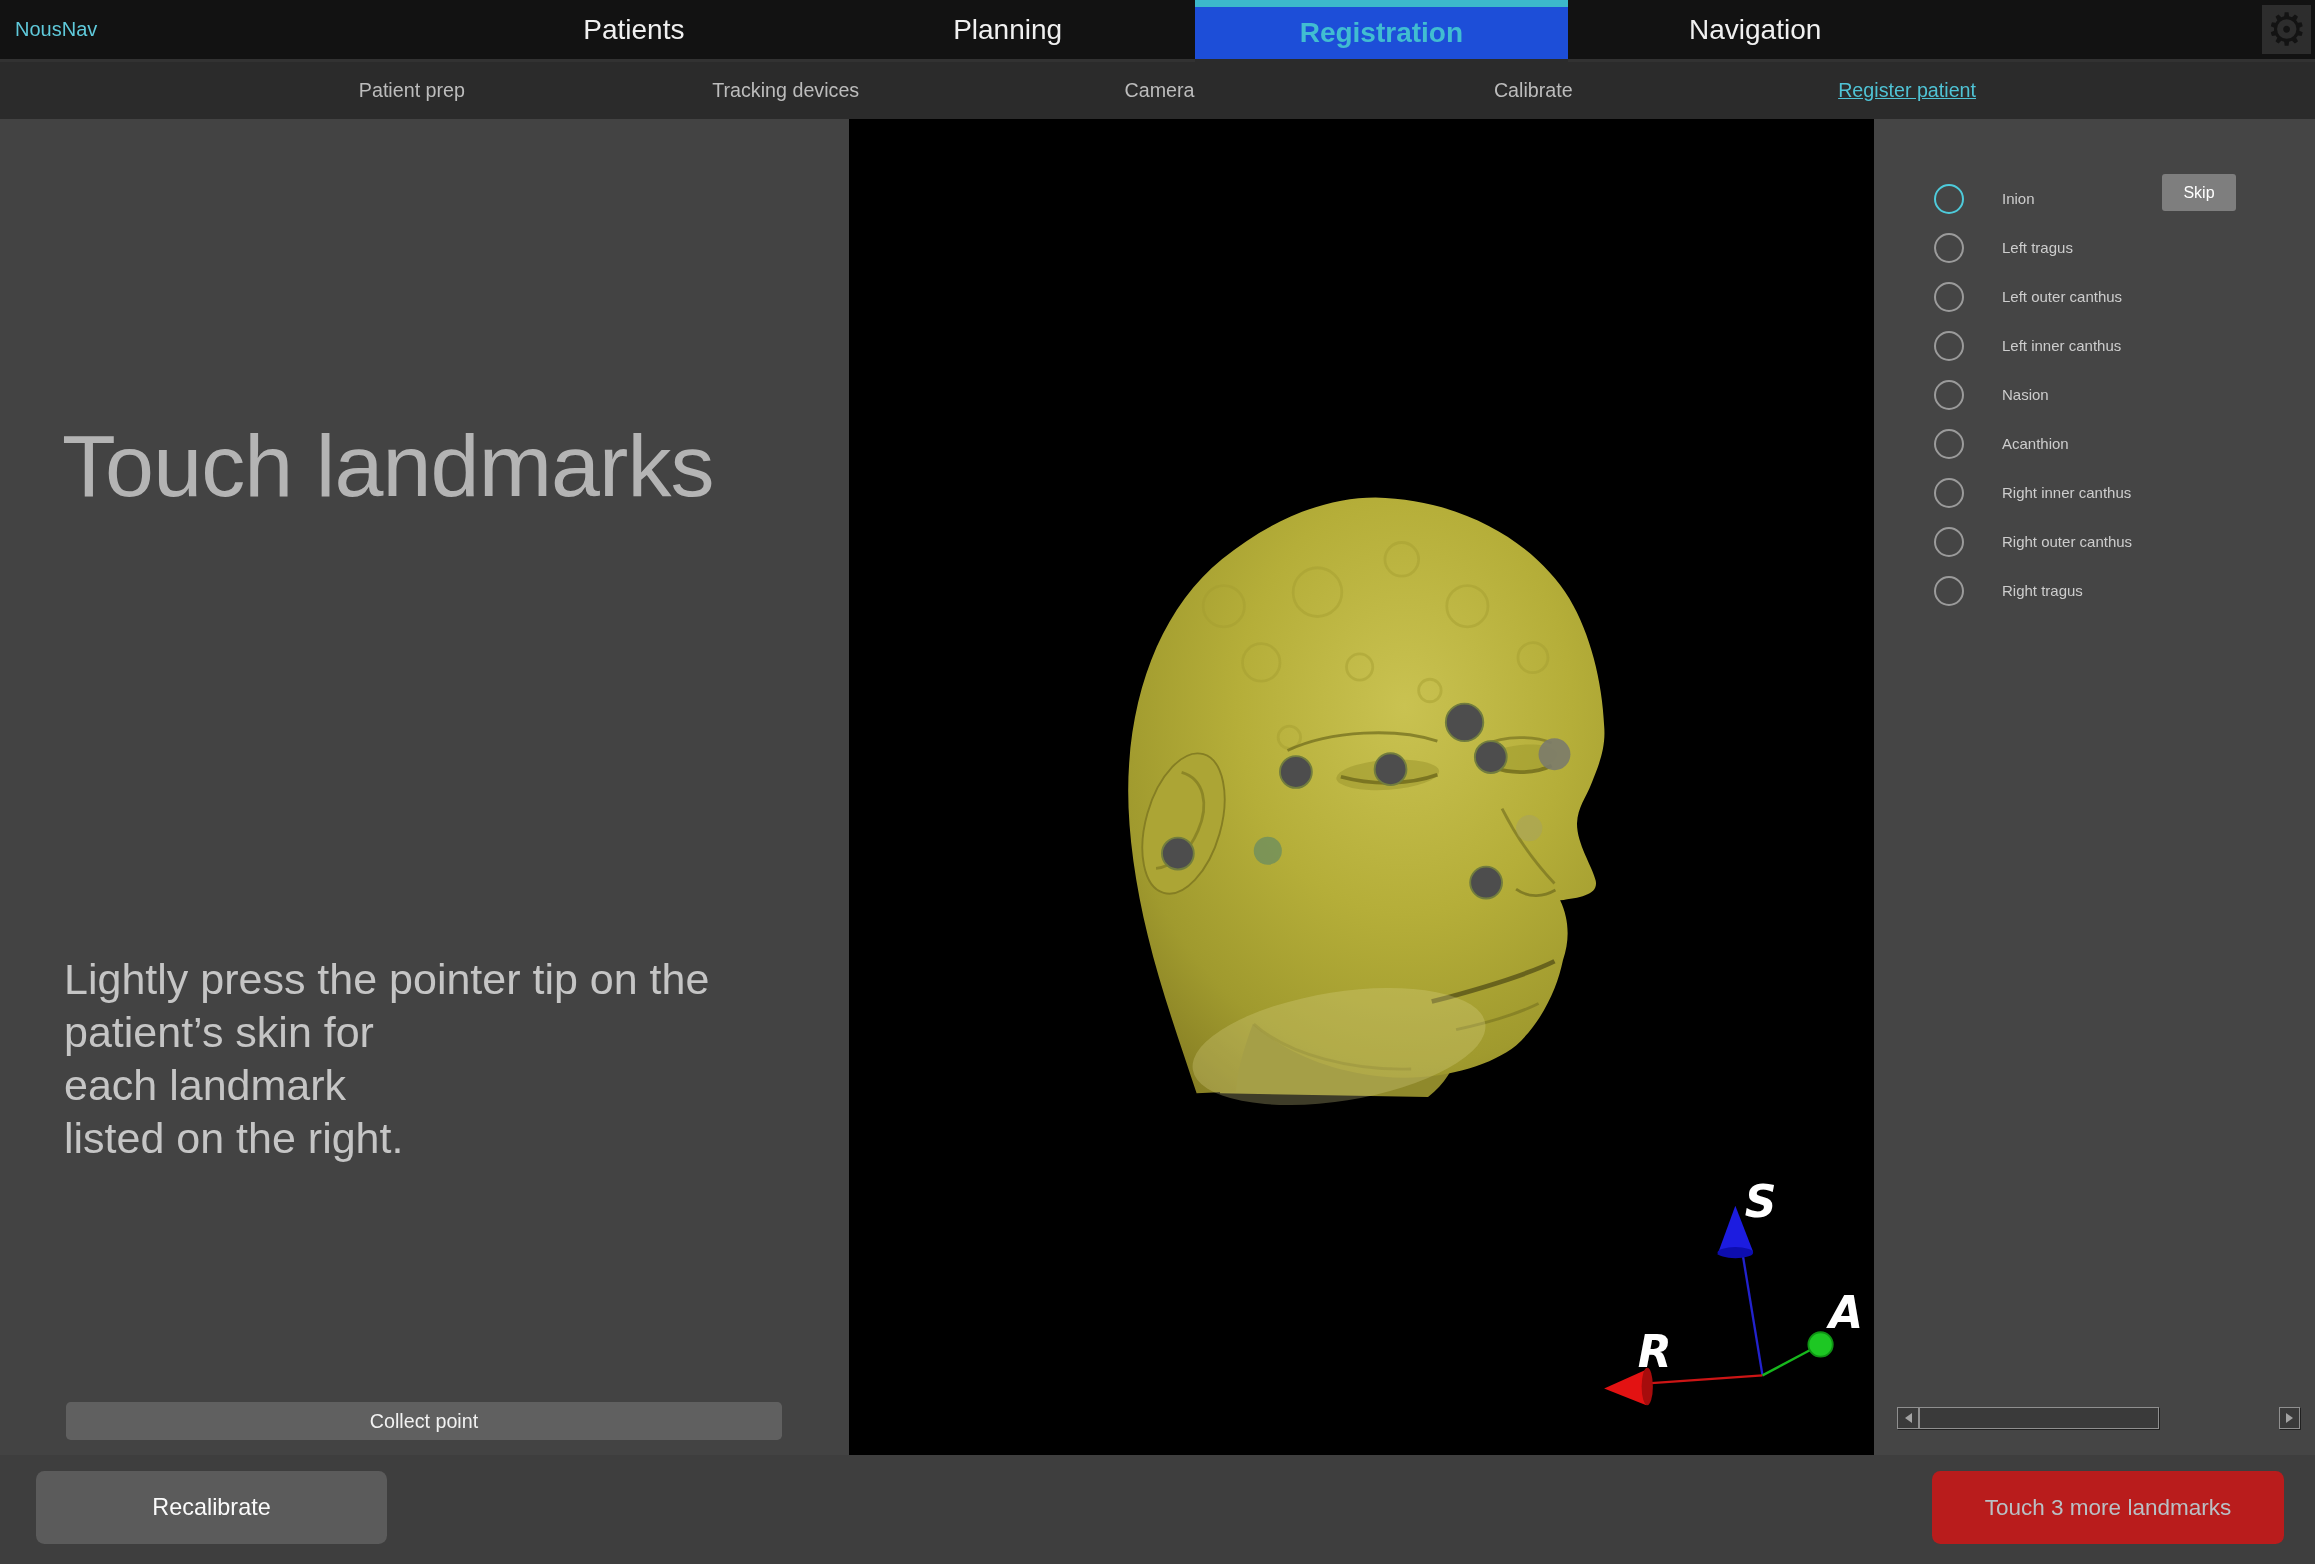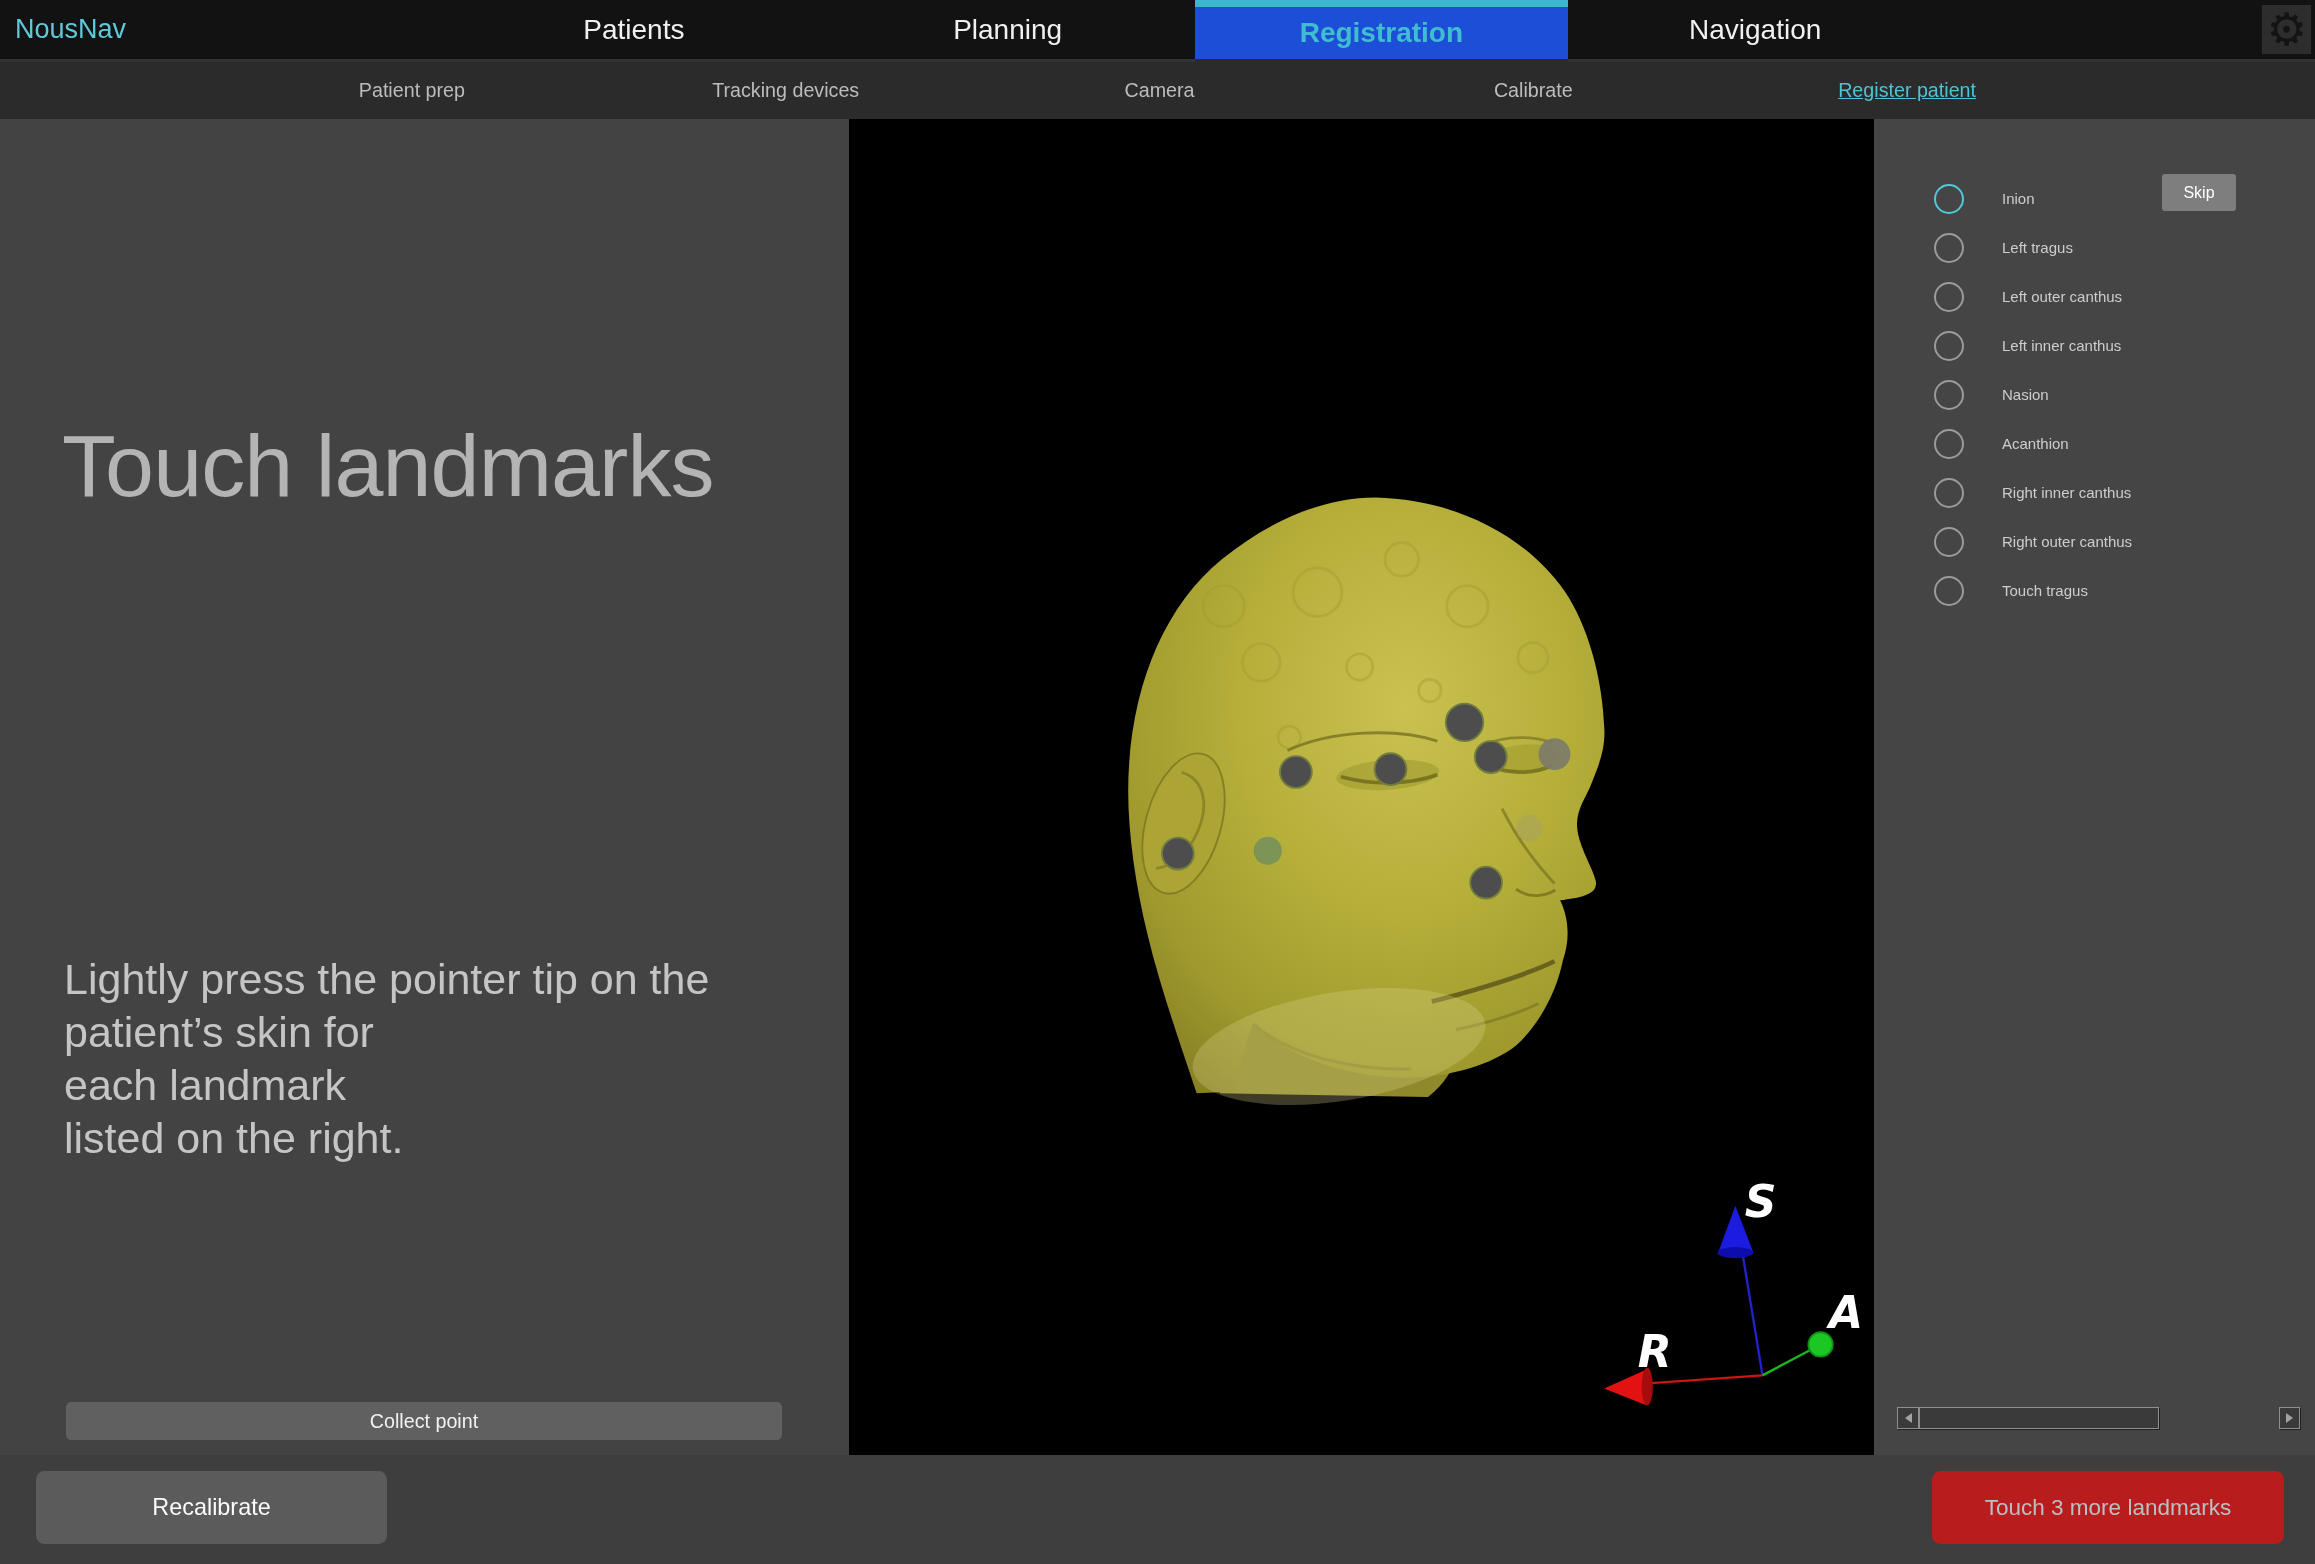--- a/index.html
+++ b/index.html
@@ -3,21 +3,21 @@
 <meta charset="utf-8">
 <style>
   * { margin:0; padding:0; box-sizing:border-box; }
   html,body { width:2315px; height:1565px; overflow:hidden; background:#434343;
               font-family:"Liberation Sans","DejaVu Sans",sans-serif; }
   .screen { position:relative; width:2315px; height:1565px; }
 
   
   .topbar { position:absolute; top:0; left:0; width:2315px; height:59px; background:#121212; }
   .logo { position:absolute; left:15px; top:0; height:67px; line-height:59px;
-          font-size:27px; color:#5fc9da; }
+          font-size:20px; color:#5fc9da; }
   .tabs { position:absolute; left:447px; top:0; width:1495px; height:59px; display:flex; }
   .tab { flex:1; display:flex; align-items:center; justify-content:center;
          font-size:28px; color:#f0f0f0; cursor:pointer; }
   .tab.active { background:#1d4ed8; border-top:7.5px solid #3cb8cb; color:#41bdd1;
                 font-weight:bold; position:relative; z-index:3; box-shadow:0 5.6px 0 #2b2b2b; }
   .gear-btn { position:absolute; right:3.7px; top:4.7px; width:49px; height:49px; background:#2d2d2d;
               display:flex; align-items:center; justify-content:center; cursor:pointer; }
   .gear-btn span { font-size:45px; line-height:49px; color:#131313; }
 
   
@@ -240,21 +240,21 @@
         <li class="landmark-row">
           <span class="radio"></span>
           <span class="landmark-label">Right inner canthus</span>
         </li>
         <li class="landmark-row">
           <span class="radio"></span>
           <span class="landmark-label">Right outer canthus</span>
         </li>
         <li class="landmark-row">
           <span class="radio"></span>
-          <span class="landmark-label">Touch tragus</span>
+          <span class="landmark-label">Right tragus</span>
         </li>
       </ul>
       <button class="skip-btn">Skip</button>
 
       <div class="hscrollbar">
         <div class="sb-btn left">
           <span class="tri-l"></span>
         </div>
         <div class="sb-thumb"></div>
         <div class="sb-btn right">

